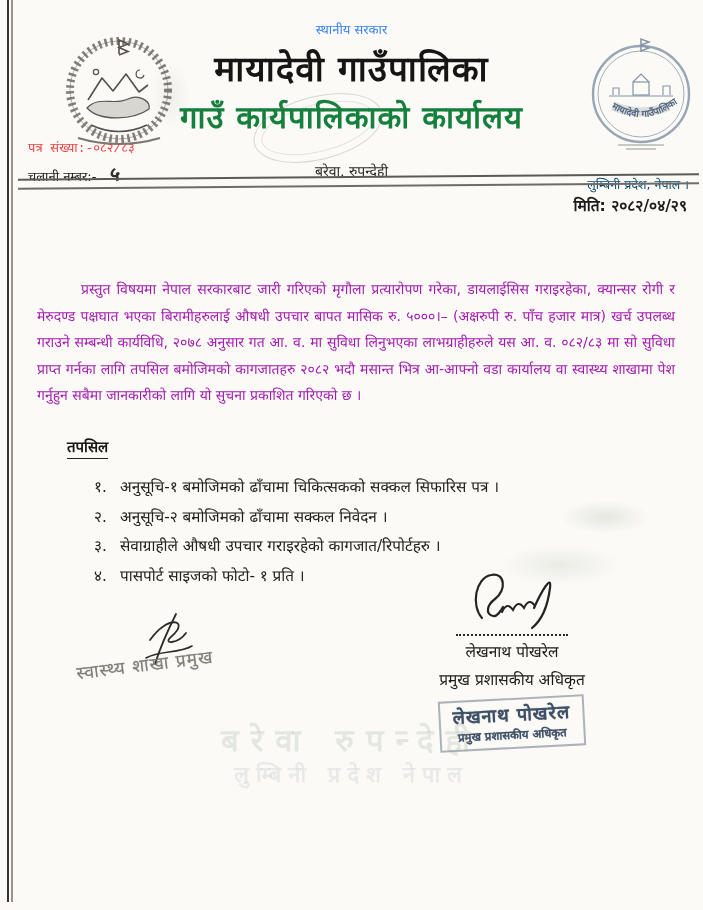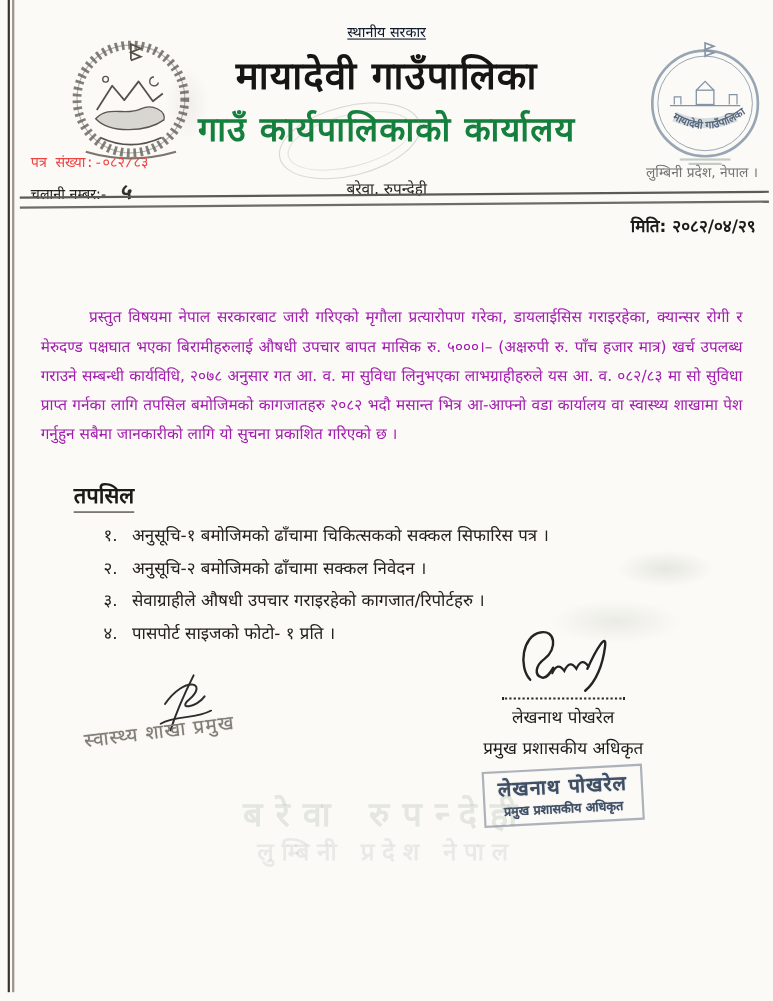--- a/index.html
+++ b/index.html
@@ -12,25 +12,25 @@
     font-family:"DejaVu Sans", sans-serif;
     color:#1f1d1b;
   }
   
   .scan-edge{position:absolute;top:0;left:7px;height:902px;width:6px;}
   .scan-edge .l1{position:absolute;left:0;top:0;bottom:0;width:2px;background:#3a332d;}
   .scan-edge .l2{position:absolute;left:4px;top:0;bottom:0;width:2px;background:#7a6f66;opacity:.75;}
 
   
   .hdr-center{position:absolute;left:110px;right:110px;top:20px;text-align:center;}
-  .govt-line{font-size:13px;color:#0f172a;text-decoration:underline;}
+  .govt-line{font-size:13px;color:#3b82f6;}
   .org-name{font-size:35px;font-weight:bold;letter-spacing:1px;margin-top:6px;color:#171513;}
   .office-name{font-size:31px;font-weight:bold;letter-spacing:1px;margin-top:4px;color:#15803d;}
   .address{font-size:14px;margin-top:24px;color:#2a2824;}
-  .province{position:absolute;right:14px;top:148px;font-size:12.5px;color:#737373;}
+  .province{position:absolute;right:14px;top:176px;font-size:12.5px;color:#0c4a6e;}
   .letter-no{position:absolute;left:28px;top:138px;font-size:13px;color:#ef4444;font-family:Liberation Mono, monospace;}
   .dispatch-no{position:absolute;left:28px;top:160px;font-size:13px;color:#23211e;}
   .dispatch-val{display:inline-block;font-size:20px;color:#33302c;transform:skewX(-14deg) rotate(-6deg);margin-left:14px;font-weight:bold;}
 
   .emblem{position:absolute;left:58px;top:28px;}
   .seal{position:absolute;left:583px;top:32px;}
   .seal-sub{position:absolute;left:612px;top:142px;width:58px;}
   .seal-sub div{height:2px;background:#b9beb9;margin:2px 6px;opacity:.8;}
 
   .faint-stamp{position:absolute;left:252px;top:96px;width:130px;height:62px;border:1px solid rgba(120,130,115,.28);border-radius:50%;transform:rotate(-14deg);}
@@ -41,21 +41,21 @@
   .date-line{position:absolute;right:16px;top:194px;font-size:15.5px;font-weight:bold;color:#1d1b19;text-align:center;}
 
   .subject{position:absolute;left:60px;right:40px;top:238px;text-align:center;font-size:17px;font-weight:bold;color:#151311;}
 
   .body-par{
     position:absolute;left:37px;right:28px;top:276px;
     font-size:14px;line-height:26.5px;text-align:justify;
     text-indent:44px;color:#a21caf;
   }
 
-  .schedule-head{position:absolute;left:67px;top:436px;font-size:20px;font-weight:bold;border-bottom:1.6px solid #26231f;padding-bottom:2px;color:#1c1a17;}
+  .schedule-head{position:absolute;left:67px;top:436px;font-size:15px;font-weight:bold;border-bottom:1.6px solid #26231f;padding-bottom:2px;color:#1c1a17;}
   .schedule-list{position:absolute;left:94px;top:476px;font-size:15.3px;color:#23201d;}
   .schedule-list .row{display:flex;margin-bottom:9.5px;}
   .schedule-list .num{width:26px;flex:0 0 26px;}
 
   
   .sig-block{position:absolute;left:392px;top:566px;width:240px;text-align:center;}
   .sig-svg{margin-left:28px;}
   .dots{width:112px;margin:-8px auto 2px auto;border-bottom:2.5px dotted #2b2927;}
   .sig-name{font-size:15.5px;color:#1d1b19;margin-top:4px;}
   .sig-title{font-size:15.5px;color:#1d1b19;margin-top:6px;}

